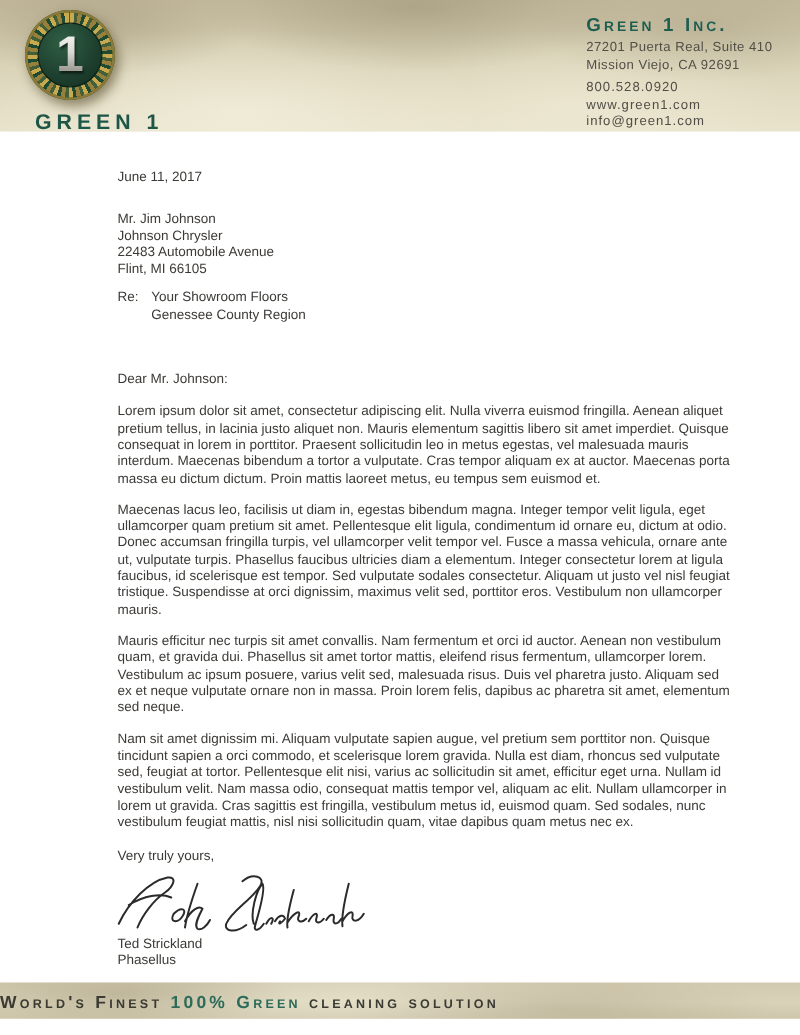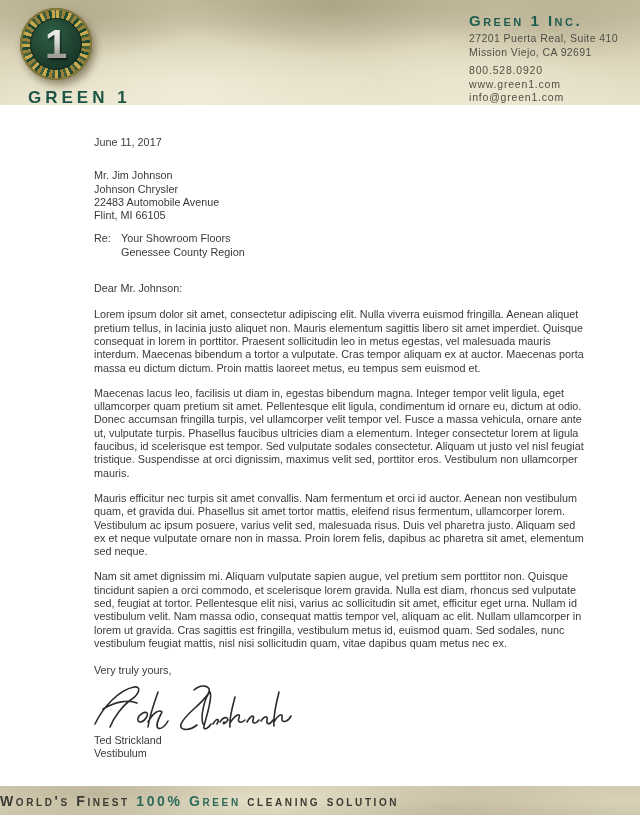--- a/index.html
+++ b/index.html
@@ -63,21 +63,21 @@
     color:#1e5e50;margin-bottom:3px;white-space:nowrap;
   }
   .company .line{font-size:10.5px;line-height:13.5px;letter-spacing:0.4px;}
   .company .contact{margin-top:5px;}
   .company .contact .line{letter-spacing:0.8px;}
   
   .letter{position:absolute;left:94px;top:136px;width:492px;color:#3c3a36;
     font-size:10.8px;line-height:13.3px;}
   .letter .date{margin-bottom:20px;}
   .letter .recipient{margin-bottom:10px;}
-  .re-block{display:flex;margin-bottom:23px;}
+  .re-block{display:flex;margin-bottom:38px;}
   .re-block .re-label{width:27px;flex:none;}
   .salutation{margin-bottom:13px;}
   .letter p{margin:0 0 12px 0;}
   .closing{margin-top:14px;margin-bottom:2px;}
   .signature{display:block;margin:2px 0 0 -4px;}
   .signer-name{margin-top:2px;}
   
   .tagline{
     font-variant:small-caps;font-weight:bold;font-size:14px;letter-spacing:2.6px;
     color:#3b3a33;white-space:nowrap;
@@ -138,21 +138,21 @@
     <p>Nam sit amet dignissim mi. Aliquam vulputate sapien augue, vel pretium sem porttitor non. Quisque tincidunt sapien a orci commodo, et scelerisque lorem gravida. Nulla est diam, rhoncus sed vulputate sed, feugiat at tortor. Pellentesque elit nisi, varius ac sollicitudin sit amet, efficitur eget urna. Nullam id vestibulum velit. Nam massa odio, consequat mattis tempor vel, aliquam ac elit. Nullam ullamcorper in lorem ut gravida. Cras sagittis est fringilla, vestibulum metus id, euismod quam. Sed sodales, nunc vestibulum feugiat mattis, nisl nisi sollicitudin quam, vitae dapibus quam metus nec ex.</p>
 
     <div class="closing">Very truly yours,</div>
 
     <svg class="signature" width="205" height="52" viewBox="0 0 205 52" fill="none" stroke="#2b2b2b" stroke-width="1.6" stroke-linecap="round" stroke-linejoin="round">
       <path d="M5,44 C13,27 29,10 44,7 C52,6 49,14 42,19 C33,25 24,37 20,47 M13,29 C25,22 38,19 47,23 M49,36 C55,30 60,32 56,38 C52,44 45,43 49,36 M68,12 C63,26 59,40 58,47 M58,42 C63,33 69,29 72,32 C69,38 65,45 68,48 C71,50 76,45 78,41"></path>
       <path d="M104,10 C112,3 123,6 118,14 C111,25 95,34 91,44 C89,50 98,52 107,45 M113,44 C110,36 115,17 120,12 C123,17 116,38 114,46 C113,50 117,50 121,44 M123,44 C127,37 130,39 127,44 M130,42 C133,37 137,36 138,40 C135,44 132,45 134,42 M145,17 C142,28 139,41 140,47 M140,43 C145,35 151,32 149,38 C147,42 151,44 155,40 M157,42 C161,35 165,34 163,40 C162,44 166,44 169,40 M171,41 C174,36 178,35 177,40 C176,45 180,45 183,40 M189,12 C186,24 183,39 184,46 M184,42 C188,35 193,32 192,38 C191,43 197,43 201,36"></path>
     </svg>
 
     <div class="signer-name">Ted Strickland</div>
-    <div>Vestibulum</div>
+    <div>Phasellus</div>
   </div>
 
   <div class="footer">
     <div class="tagline">
       <span>World's Finest </span><span class="hl">100% Green</span><span> cleaning solution</span>
     </div>
   </div>
 
 </div>
 

